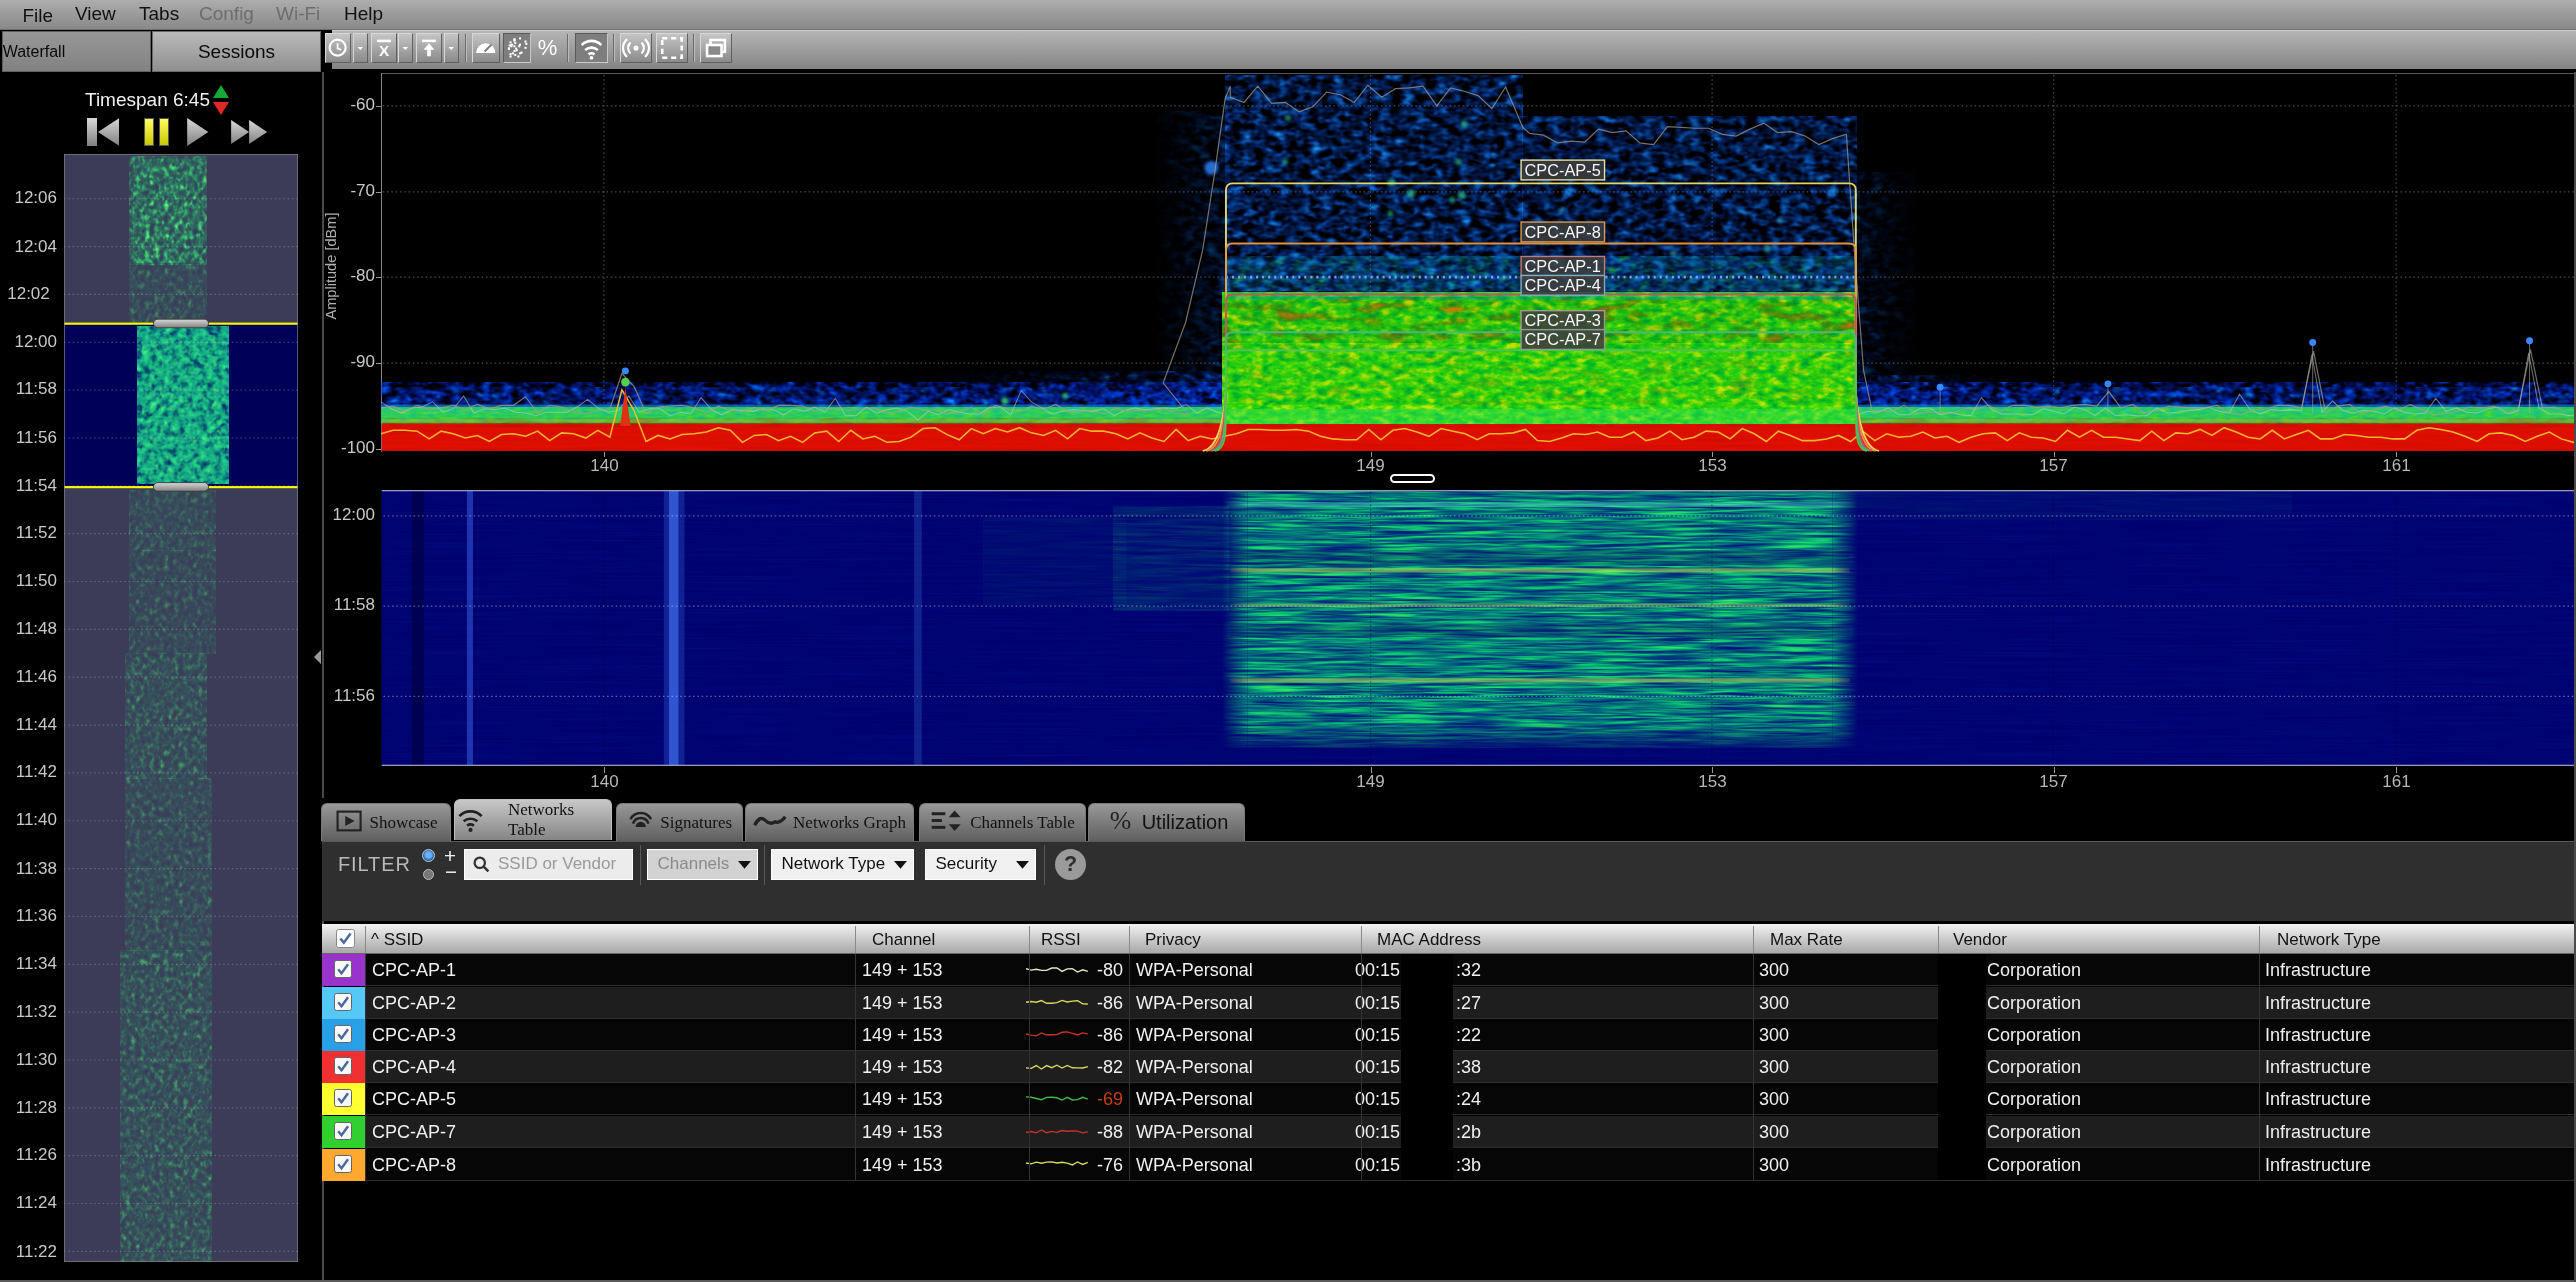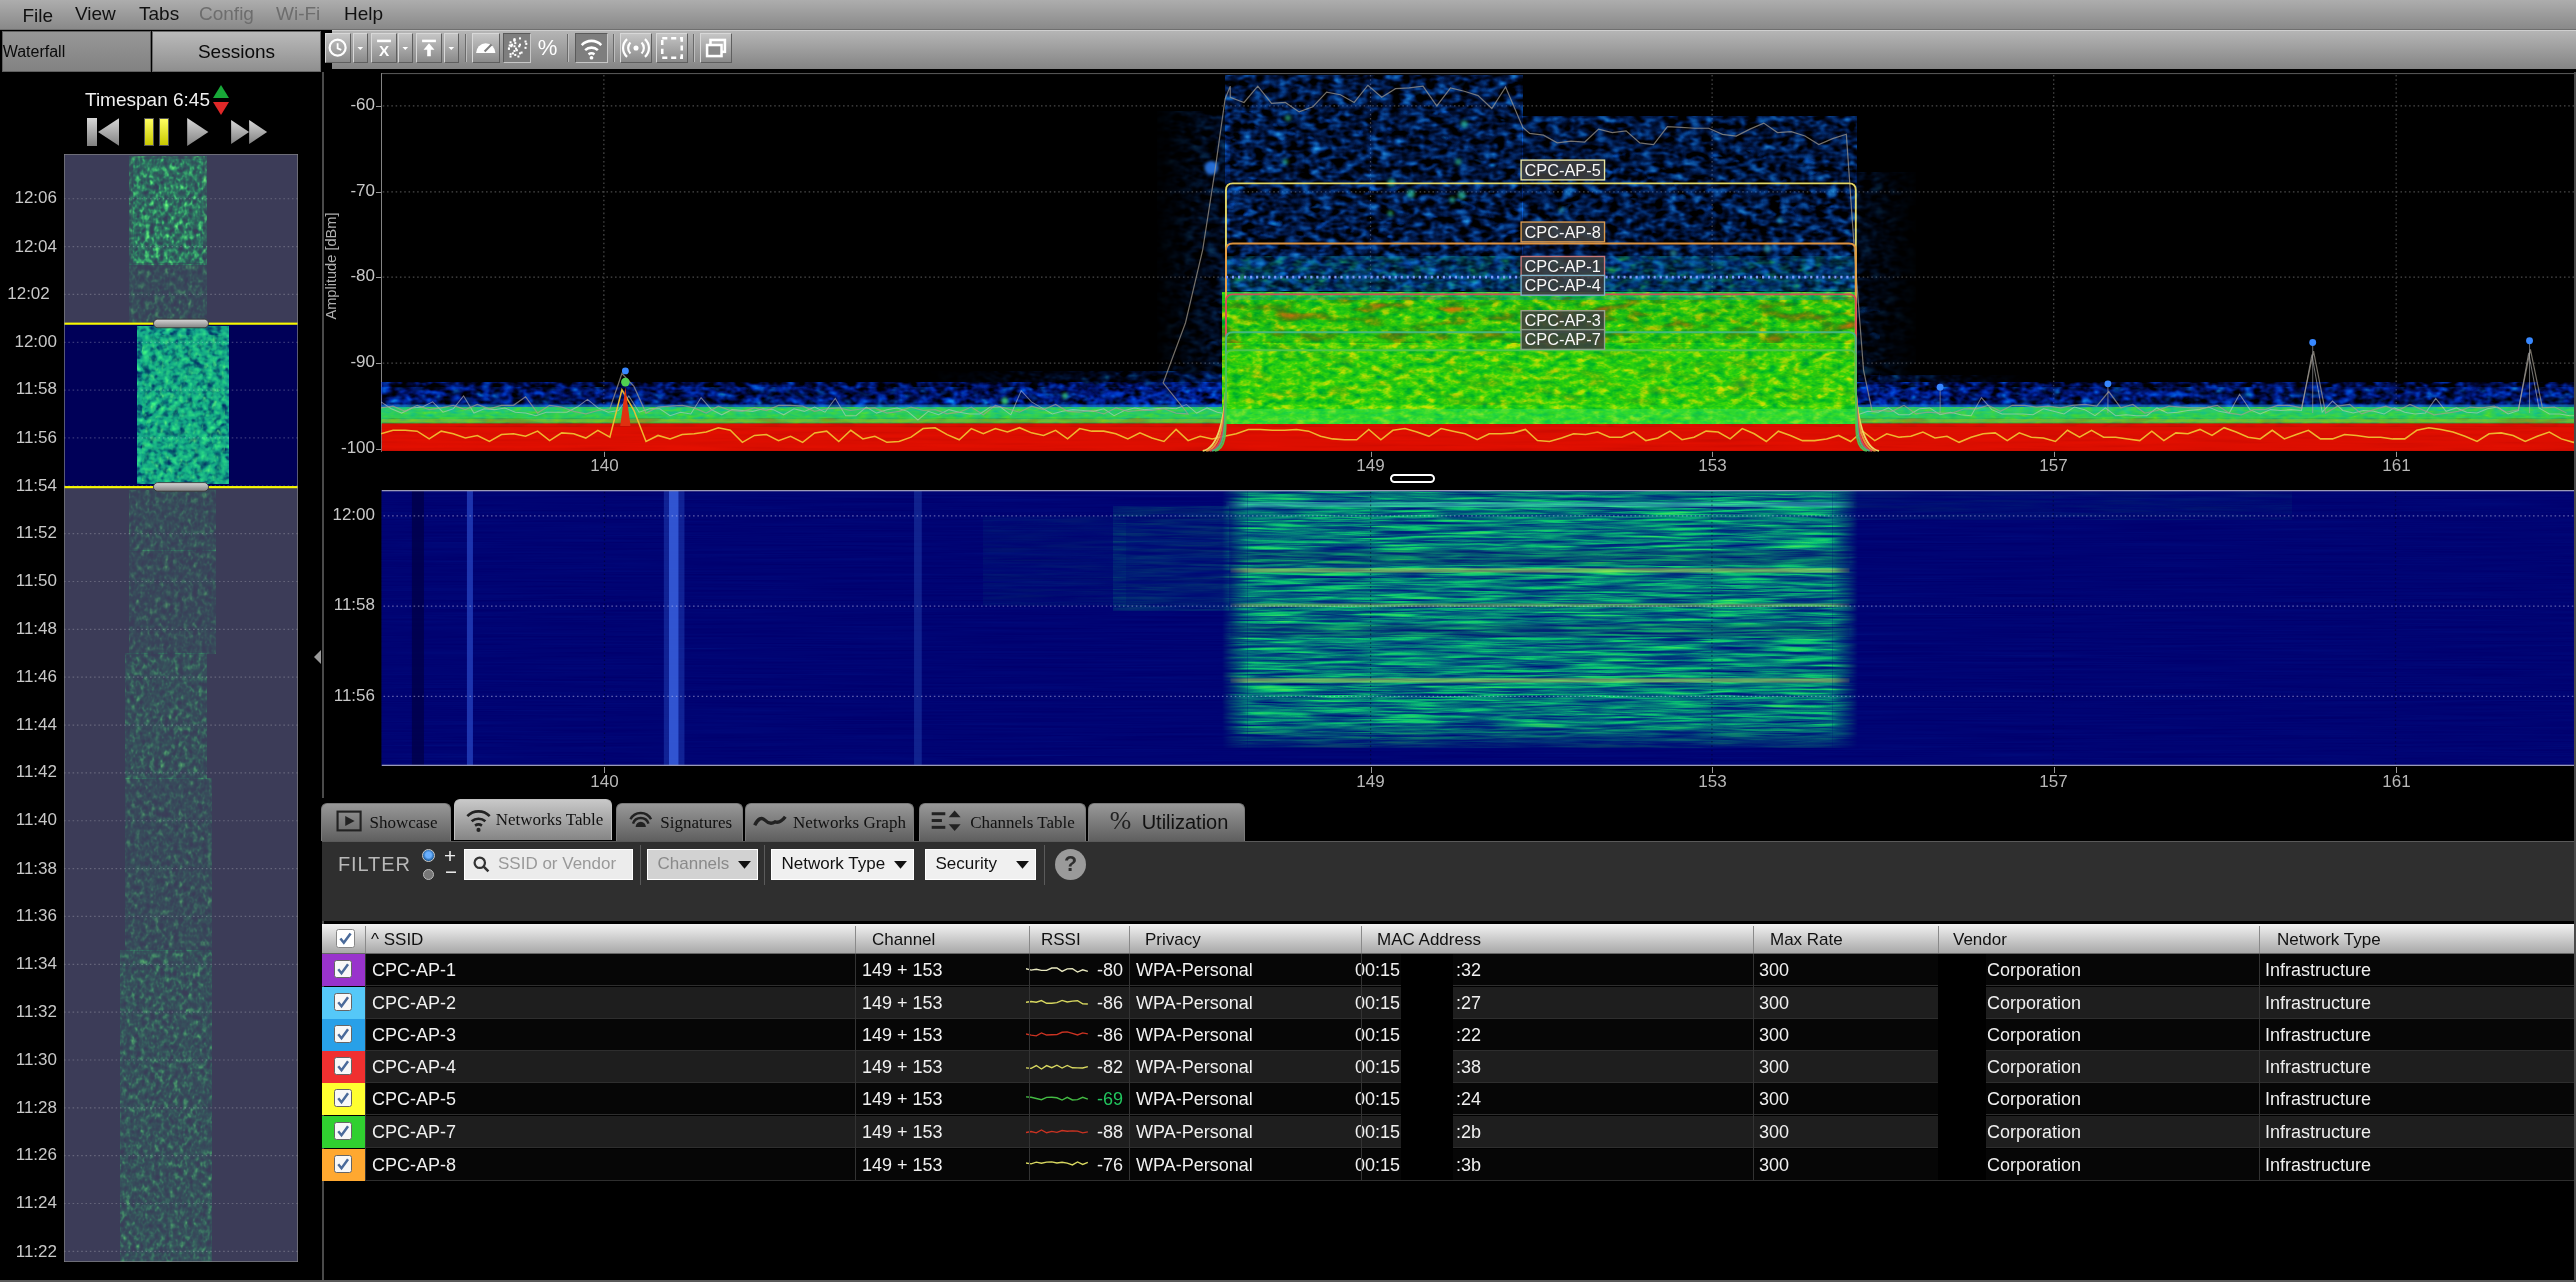--- a/index.html
+++ b/index.html
@@ -578,21 +578,21 @@
     <rect x="0" y="319.5" width="2551" height="1.5" fill="#9a9ab8"></rect>
   </svg>
 <div class="abs" style="left:322px;top:798px;width:2254px;height:42px;background:#000"></div>
 <div class="abs" style="left:321px;top:803px;width:130px;height:38px;background:linear-gradient(#989898,#5f5f5f);border:0.9px solid #7a7a7a;border-bottom:none;border-radius:6px 6px 0 0;display:flex;align-items:center;justify-content:center;gap:6px">
     <span><svg width="29" height="26" viewBox="0 0 34 30">
         <rect x="3" y="4" width="27" height="22" fill="none" stroke="#222" stroke-width="2.5"></rect>
         <path d="M12 9 L12 21 L23 15 Z" fill="#222"></path>
       </svg></span>
     <span style="font-family:'Liberation Serif',serif;font-size:17px;color:#111">Showcase</span>
   </div>
-<div class="abs" style="left:454px;top:799px;width:158px;height:41px;background:linear-gradient(#c8c8c8,#858585);border:0.9px solid #c0c0c0;border-bottom:none;border-radius:6px 6px 0 0;display:flex;align-items:center;justify-content:center;gap:2px">
+<div class="abs" style="left:454px;top:799px;width:158px;height:41px;background:linear-gradient(#c8c8c8,#858585);border:0.9px solid #c0c0c0;border-bottom:none;border-radius:6px 6px 0 0;display:flex;align-items:center;gap:22px">
     <span><svg width="31" height="27.5" viewBox="0 0 36 32">
         <path d="M5 13 A18 18 0 0 1 31 13" fill="none" stroke="#222" stroke-width="3"></path>
         <path d="M10 19 A12 12 0 0 1 26 19" fill="none" stroke="#222" stroke-width="3"></path>
         <path d="M14 24 A7 7 0 0 1 22 24" fill="none" stroke="#222" stroke-width="3"></path>
         <circle cx="18" cy="29" r="2.4" fill="#222"></circle>
       </svg></span>
     <span style="font-family:'Liberation Serif',serif;font-size:17px;color:#111">Networks Table</span>
   </div>
 <div class="abs" style="left:616px;top:803px;width:127px;height:38px;background:linear-gradient(#989898,#5f5f5f);border:0.9px solid #7a7a7a;border-bottom:none;border-radius:6px 6px 0 0;display:flex;align-items:center;justify-content:center;gap:6px">
     <span><svg width="27.5" height="26" viewBox="0 0 32 30">
@@ -750,21 +750,21 @@
 <div class="abs" style="left:322px;top:1083px;width:2254px;height:32px;background:#060606;border-bottom:0.9px solid #2e2e2e"></div>
 <div class="abs" style="left:322px;top:1083px;width:43px;height:32px;background:#ffff30"></div>
 <div class="abs" style="left:334px;top:1089px;width:18px;height:18px;background:#f8f8f8;border:0.9px solid #666;border-radius:2.6px"><svg width="16.3" height="16.3" viewBox="0 0 20 20">
       <path d="M4 10 L8 15 L16 4" fill="none" stroke="#4a6a9a" stroke-width="3"></path>
     </svg></div>
 <div class="abs" style="left:372px;top:1089px;font-size:18px;color:#f0f0f0">CPC-AP-5</div>
 <div class="abs" style="left:862px;top:1089px;font-size:18px;color:#f0f0f0">149 + 153</div>
 <svg class="abs" style="left:1026px;top:1092px" width="67" height="13.8" viewBox="0 0 78 16">
     <polyline points="0,5.6 6,6.1 12,7.5 18,8.9 24,6.2 30,6.1 36,6.7 42,9.3 48,6.2 54,9.2 60,8.8 66,6.2 72,8.2" fill="none" stroke="#44bb44" stroke-width="1.6"></polyline>
   </svg>
-<div class="abs" style="left:1054px;top:1089px;width:69px;text-align:right;font-size:18px;color:#22c55e">-69</div>
+<div class="abs" style="left:1054px;top:1089px;width:69px;text-align:right;font-size:18px;color:#c2410c">-69</div>
 <div class="abs" style="left:1136px;top:1089px;font-size:18px;color:#f0f0f0">WPA-Personal</div>
 <div class="abs" style="left:1355px;top:1089px;font-size:18px;color:#f0f0f0">00:15</div>
 <div class="abs" style="left:1456px;top:1089px;font-size:18px;color:#f0f0f0">:24</div>
 <div class="abs" style="left:1759px;top:1089px;font-size:18px;color:#f0f0f0">300</div>
 <div class="abs" style="left:1987px;top:1089px;font-size:18px;color:#f0f0f0">Corporation</div>
 <div class="abs" style="left:2265px;top:1089px;font-size:18px;color:#f0f0f0">Infrastructure</div>
 <div class="abs" style="left:322px;top:1116px;width:2254px;height:32px;background:#1e1e1e;border-bottom:0.9px solid #2e2e2e"></div>
 <div class="abs" style="left:322px;top:1116px;width:43px;height:32px;background:#30d030"></div>
 <div class="abs" style="left:334px;top:1122px;width:18px;height:18px;background:#f8f8f8;border:0.9px solid #666;border-radius:2.6px"><svg width="16.3" height="16.3" viewBox="0 0 20 20">
       <path d="M4 10 L8 15 L16 4" fill="none" stroke="#4a6a9a" stroke-width="3"></path>

